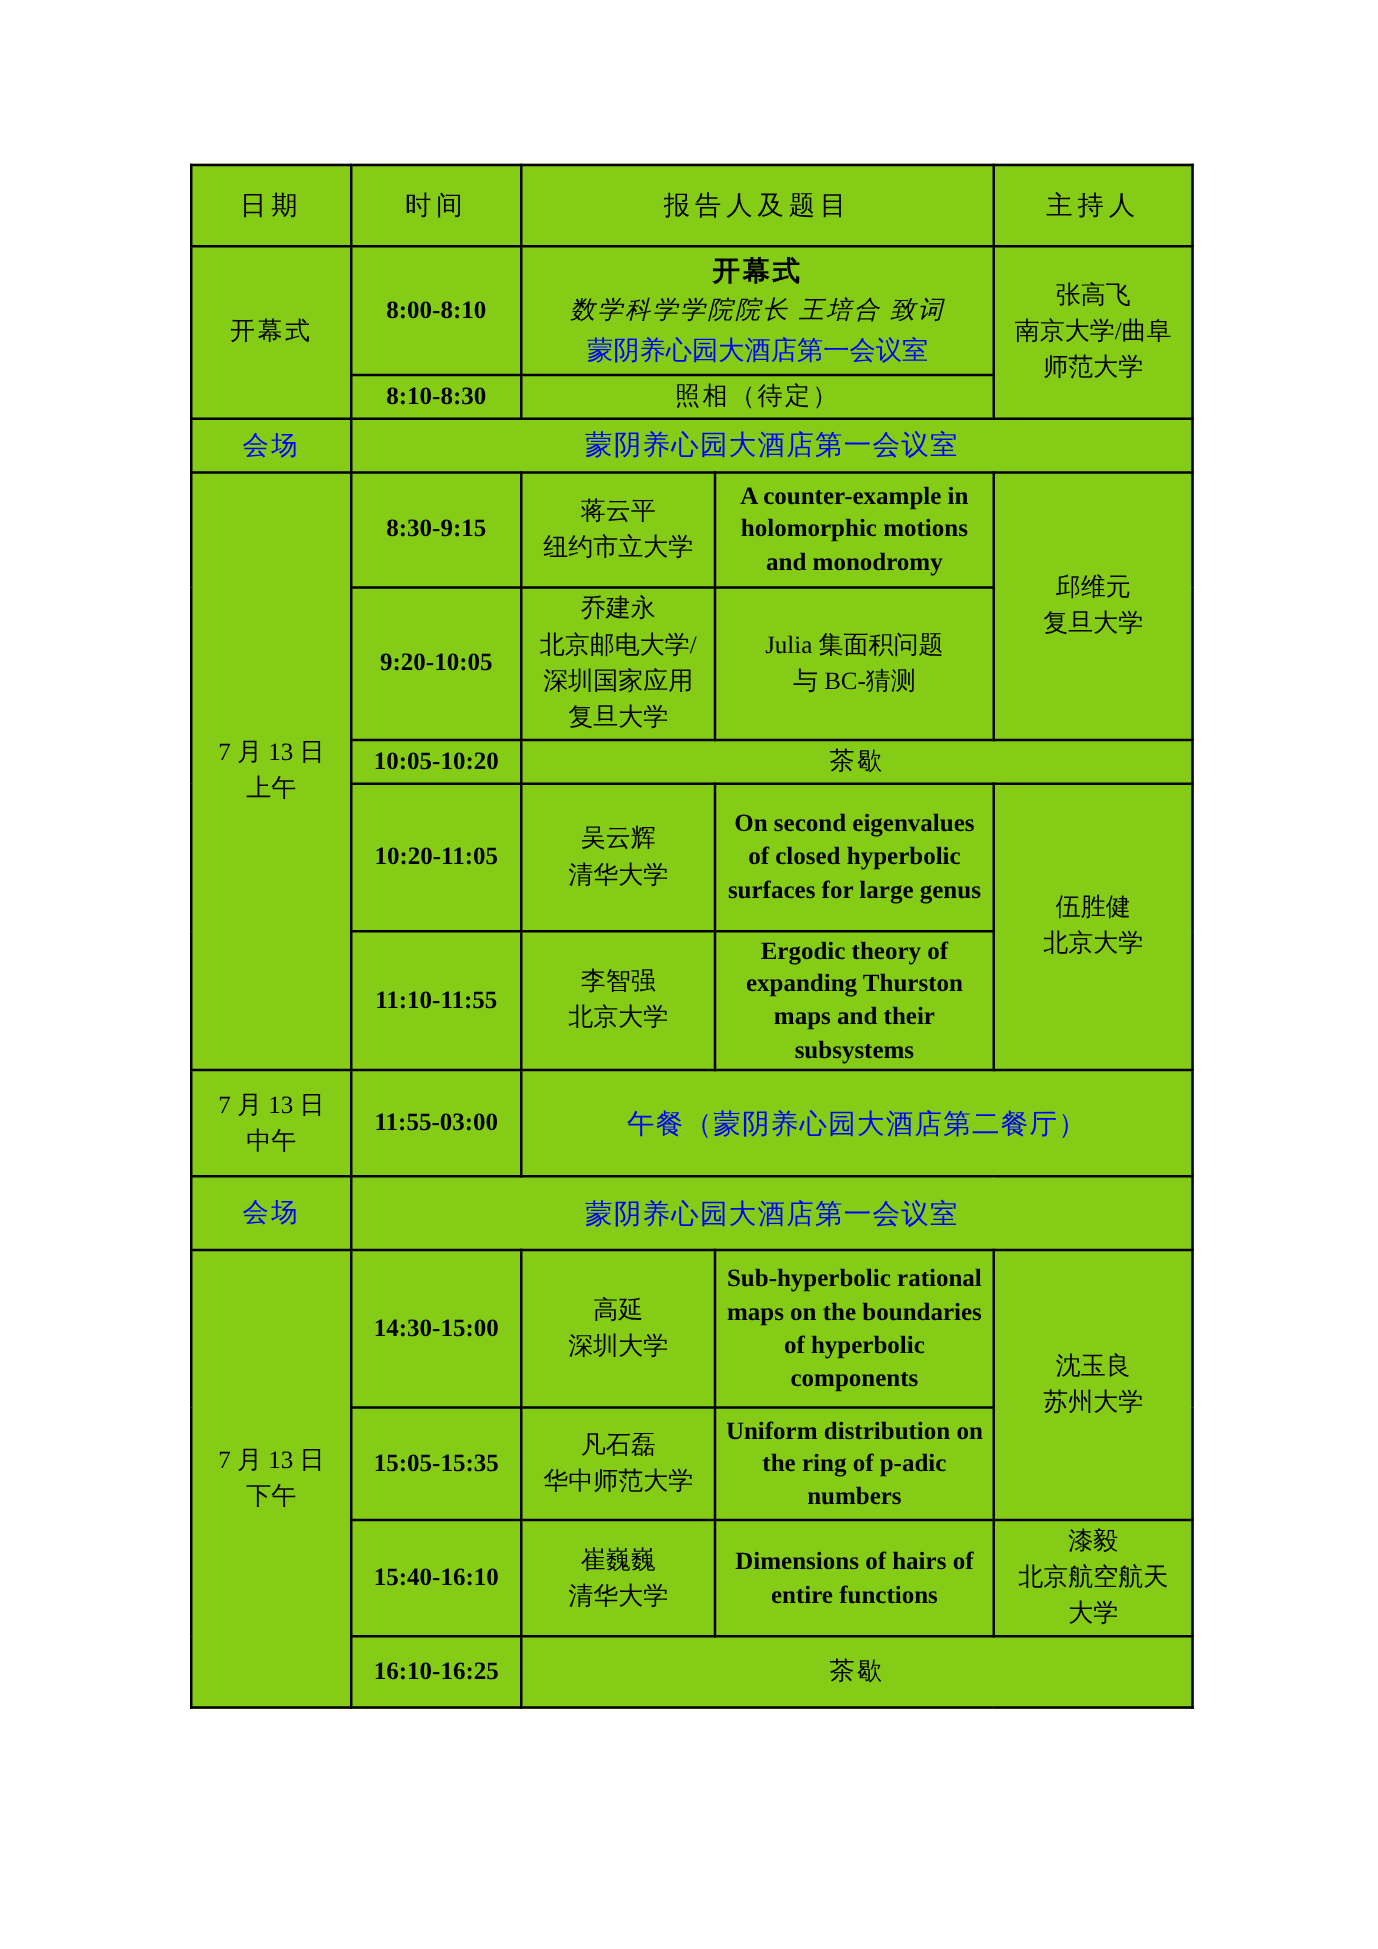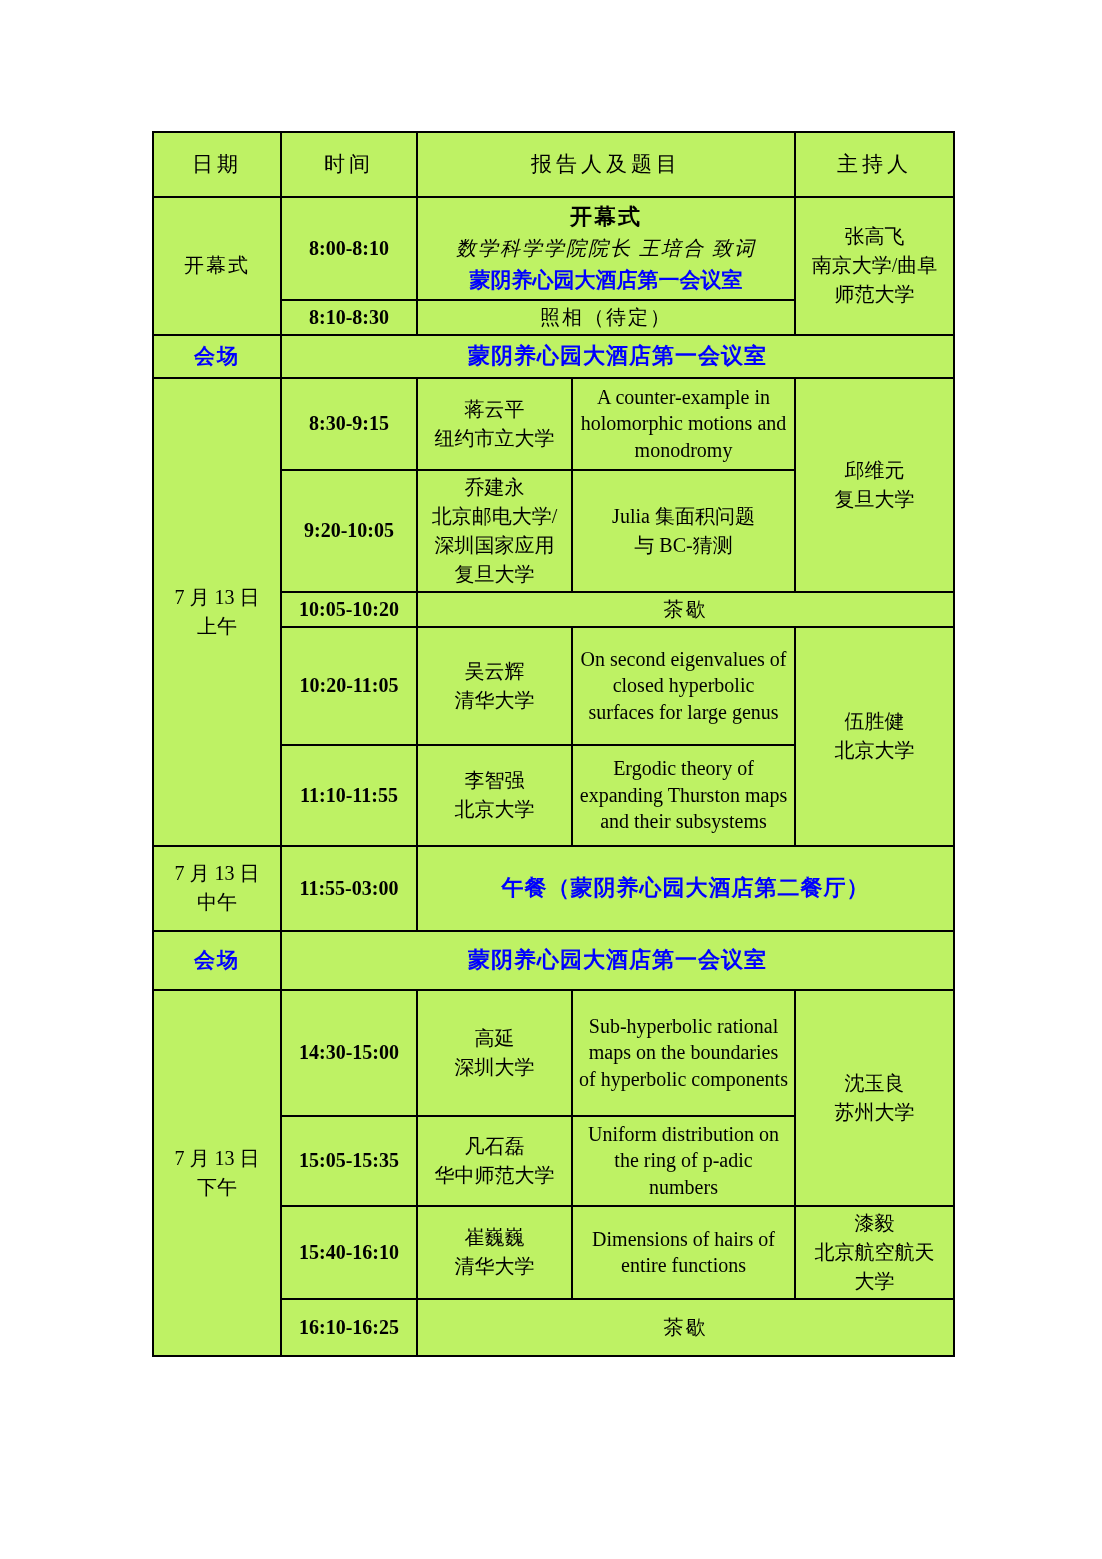--- a/index.html
+++ b/index.html
@@ -6,39 +6,39 @@
   html, body { background: #ffffff; }
   body {
     width: 1102px; height: 1559px; position: relative;
     font-family: "Liberation Serif", "DejaVu Serif", serif;
     color: #000;
   }
   .page { position: absolute; inset: 0; background: #fff; }
   table.schedule {
     position: absolute; left: 152px; top: 131px;
     width: 801px; border-collapse: collapse; table-layout: fixed;
-    background: #bef264;
+    background: #84cc16;
     padding-left: 12px;
   }
   td, th {
     border: 2px solid #000;
     text-align: center; vertical-align: middle;
     font-weight: normal; font-size: 20px; line-height: 1.45;
     padding: 2px 5px;
     overflow: hidden;
   }
   th.hdr { font-size: 21px; letter-spacing: 4px; }
   .cn-sp { letter-spacing: 2px; }
-  .blue { color: var(--accent-blue, #0000FF); font-weight: bold; }
+  .blue { color: var(--accent-blue, #0000FF); font-weight: normal; }
   .venue-label { font-size: 21px; letter-spacing: 2px; }
   .venue-value { font-size: 22px; letter-spacing: 1px; }
   .ceremony-title { font-weight: bold; font-size: 22px; letter-spacing: 2px; line-height: 1.5; }
   .ceremony-line { font-size: 20px; letter-spacing: 2px; line-height: 1.55; font-style: italic; }
   .ceremony-venue { font-size: 21px; line-height: 1.55; }
-  .title-en { line-height: 1.32; padding: 2px 6px; }
+  .title-en { line-height: 1.32; padding: 2px 6px; font-weight: bold; }
   .lunch-text { font-size: 22px; letter-spacing: 1px; }
   .time-cell { font-size: 20px; font-weight: bold; }
   .line { display: block; }
 </style>
 </head>
 <body>
 
 <div class="page">
   <table class="schedule">
     <colgroup>

